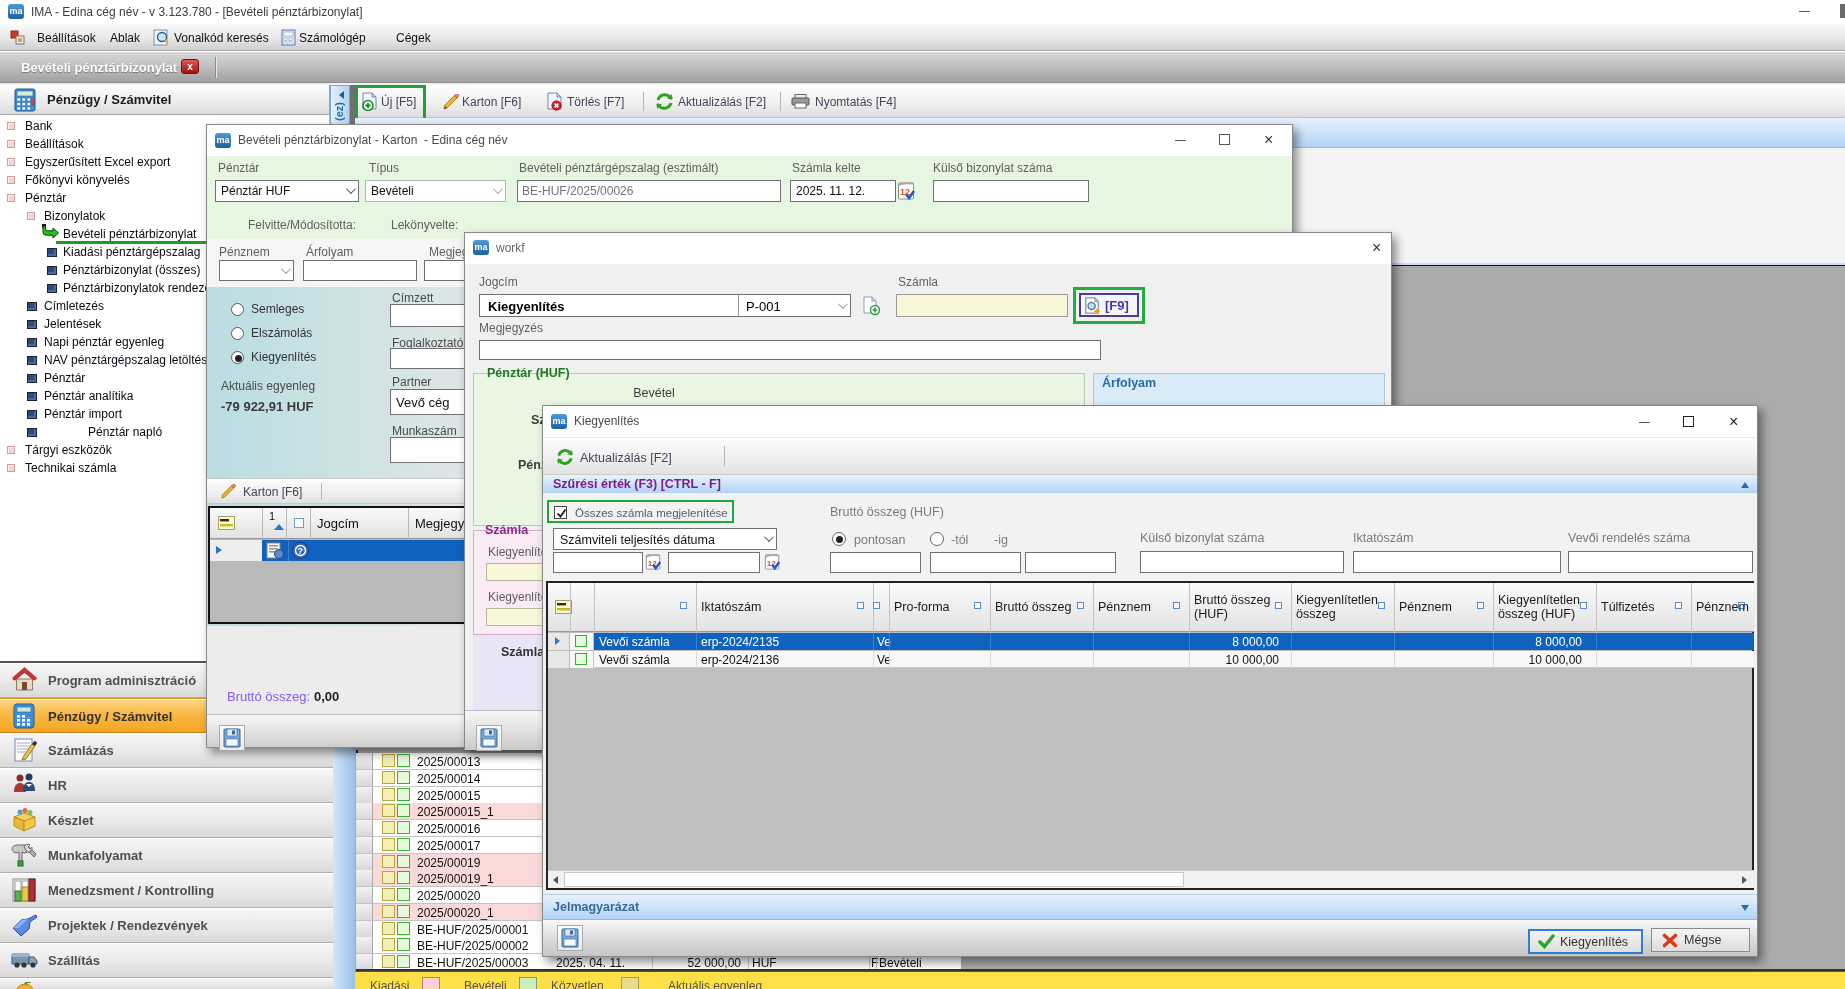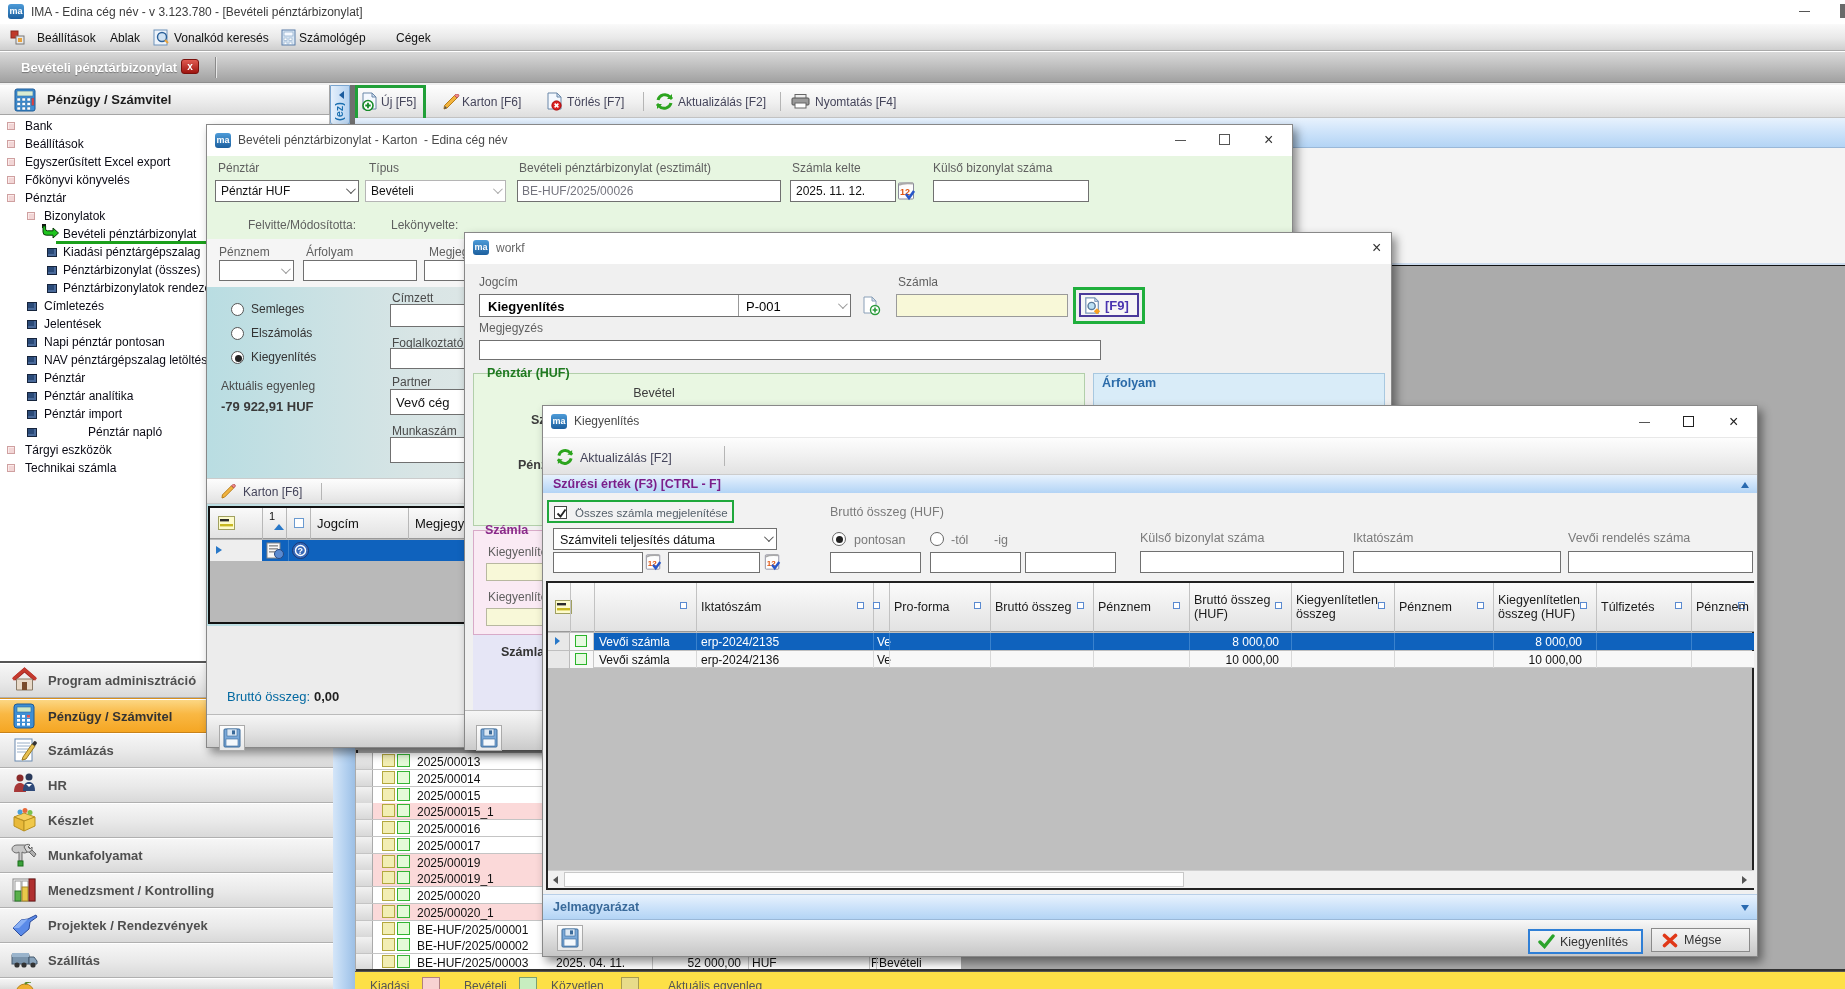--- a/index.html
+++ b/index.html
@@ -112,21 +112,21 @@
     <div class="ti" style="left:63px;top:130px;">Kiadási pénztárgépszalag</div>
   <div class="nq" style="left:47px;top:151px;"></div>
     <div class="ti" style="left:63px;top:148px;">Pénztárbizonylat (összes)</div>
   <div class="nq" style="left:47px;top:169px;"></div>
     <div class="ti" style="left:63px;top:166px;">Pénztárbizonylatok rendezése</div>
   <div class="nq" style="left:27px;top:187px;"></div>
     <div class="ti" style="left:44px;top:184px;">Címletezés</div>
   <div class="nq" style="left:27px;top:205px;"></div>
     <div class="ti" style="left:44px;top:202px;">Jelentések</div>
   <div class="nq" style="left:27px;top:223px;"></div>
-    <div class="ti" style="left:44px;top:220px;">Napi pénztár pontosan</div>
+    <div class="ti" style="left:44px;top:220px;">Napi pénztár egyenleg</div>
   <div class="nq" style="left:27px;top:241px;"></div>
     <div class="ti" style="left:44px;top:238px;">NAV pénztárgépszalag letöltése</div>
   <div class="nq" style="left:27px;top:259px;"></div>
     <div class="ti" style="left:44px;top:256px;">Pénztár</div>
   <div class="nq" style="left:27px;top:277px;"></div>
     <div class="ti" style="left:44px;top:274px;">Pénztár analítika</div>
   <div class="nq" style="left:27px;top:295px;"></div>
     <div class="ti" style="left:44px;top:292px;">Pénztár import</div>
   <div class="nq" style="left:27px;top:313px;"></div>
     <div class="ti" style="left:44px;top:310px;margin-left:44px;">Pénztár napló</div>
@@ -440,21 +440,21 @@
     <div class="lbl" style="left:11px;top:5px;">Pénztár</div>
     <div class="tb" style="left:8px;top:24px;width:144px;height:22px;">
         <span style="position:absolute;left:5px;top:3px;color:#111;">Pénztár HUF</span>
         <span class="combo-arrow"></span>
       </div>
     <div class="lbl" style="left:162px;top:5px;">Típus</div>
     <div class="tb" style="left:158px;top:24px;width:141px;height:22px;border-color:#b5b5b5;">
         <span style="position:absolute;left:5px;top:3px;color:#111;">Bevételi</span>
         <span class="combo-arrow" style="border-color:#aaa;"></span>
       </div>
-    <div class="lbl" style="left:312px;top:5px;">Bevételi pénztárbizonylat (esztimált)</div>
+    <div class="lbl" style="left:312px;top:5px;">Bevételi pénztárgépszalag (esztimált)</div>
     <div class="tb" style="left:310px;top:24px;width:264px;height:22px;">
         <span style="position:absolute;left:4px;top:3px;color:#74747e;">BE-HUF/2025/00026</span>
       </div>
     <div class="lbl" style="left:585px;top:5px;">Számla kelte</div>
     <div class="tb" style="left:583px;top:24px;width:106px;height:22px;">
         <span style="position:absolute;left:5px;top:3px;color:#111;">2025. 11. 12.</span>
       </div>
     <svg class="abs" style="left:690px;top:25px;" width="19" height="20" viewBox="0 0 19 20">
       <rect x="1.5" y="2" width="15" height="16" rx="1" fill="#fdfdfd" stroke="#8a8a9a"></rect>
       <path d="M2 4 q4 -2.5 14 -1.5" fill="none" stroke="#aaa" stroke-width="2"></path>
@@ -539,21 +539,21 @@
       <div class="abs" style="left:78px;top:0;width:1px;height:21px;background:#3a82cd;"></div>
       <svg class="abs" style="left:81px;top:1px;" width="19" height="19" viewBox="0 0 19 19">
         <circle cx="9.5" cy="9.5" r="8" fill="#3a6ab8" stroke="#1a3a78"></circle>
         <circle cx="9.5" cy="9.5" r="5" fill="none" stroke="#fff" stroke-width="1.4"></circle>
         <text x="6.5" y="13" font-size="9" fill="#fff" font-weight="bold">?</text>
       </svg>
     </div>
   </div>
 
   <div class="abs" style="left:0;top:501px;width:1085px;height:88px;background:#ececec;">
-    <div class="dlbl" style="left:20px;top:63px;color:#0369a1;font-size:13px;">Bruttó összeg:</div>
+    <div class="dlbl" style="left:20px;top:63px;color:#8b5cf6;font-size:13px;">Bruttó összeg:</div>
     <div class="dlbl" style="left:107px;top:63px;color:#222;font-weight:bold;font-size:13px;">0,00</div>
   </div>
 
   <div class="abs" style="left:0;top:589px;width:1085px;height:33px;background:linear-gradient(#f6f6f6,#e4e4e4 50%,#cecece);border-top:1px solid #bbb;">
     <div class="abs" style="left:12px;top:10px;width:26px;height:26px;background:linear-gradient(#fdfdfd,#e8e8e8);border:1px solid #aaa;">
       <svg class="abs" style="left:3px;top:2px;" width="18" height="20" viewBox="0 0 18 20">
         <rect x="1" y="1" width="16" height="18" rx="1" fill="#7aa8d8" stroke="#3a6a9a"></rect>
         <rect x="4" y="1" width="10" height="7" fill="#dce8f4" stroke="#3a6a9a" stroke-width=".6"></rect>
         <rect x="9" y="2.4" width="3" height="4" fill="#3a6a9a"></rect>
         <rect x="3" y="11" width="12" height="7" fill="#f4f8fc" stroke="#3a6a9a" stroke-width=".6"></rect>

